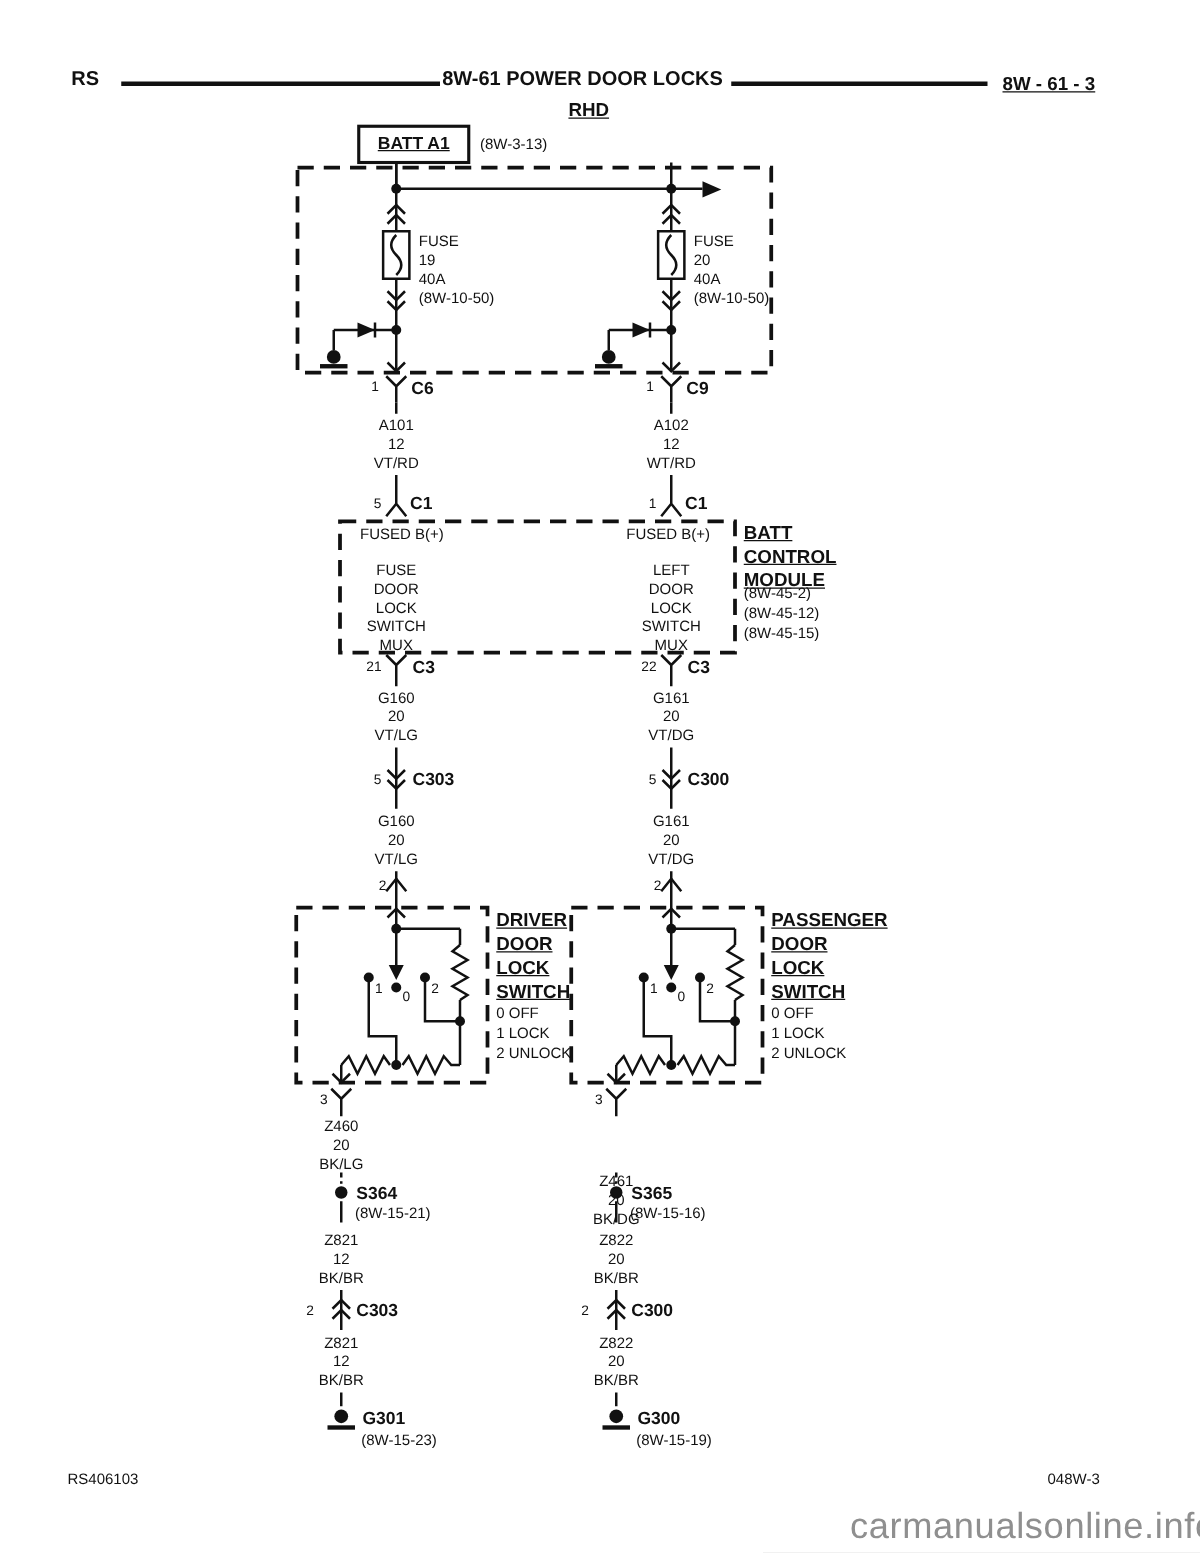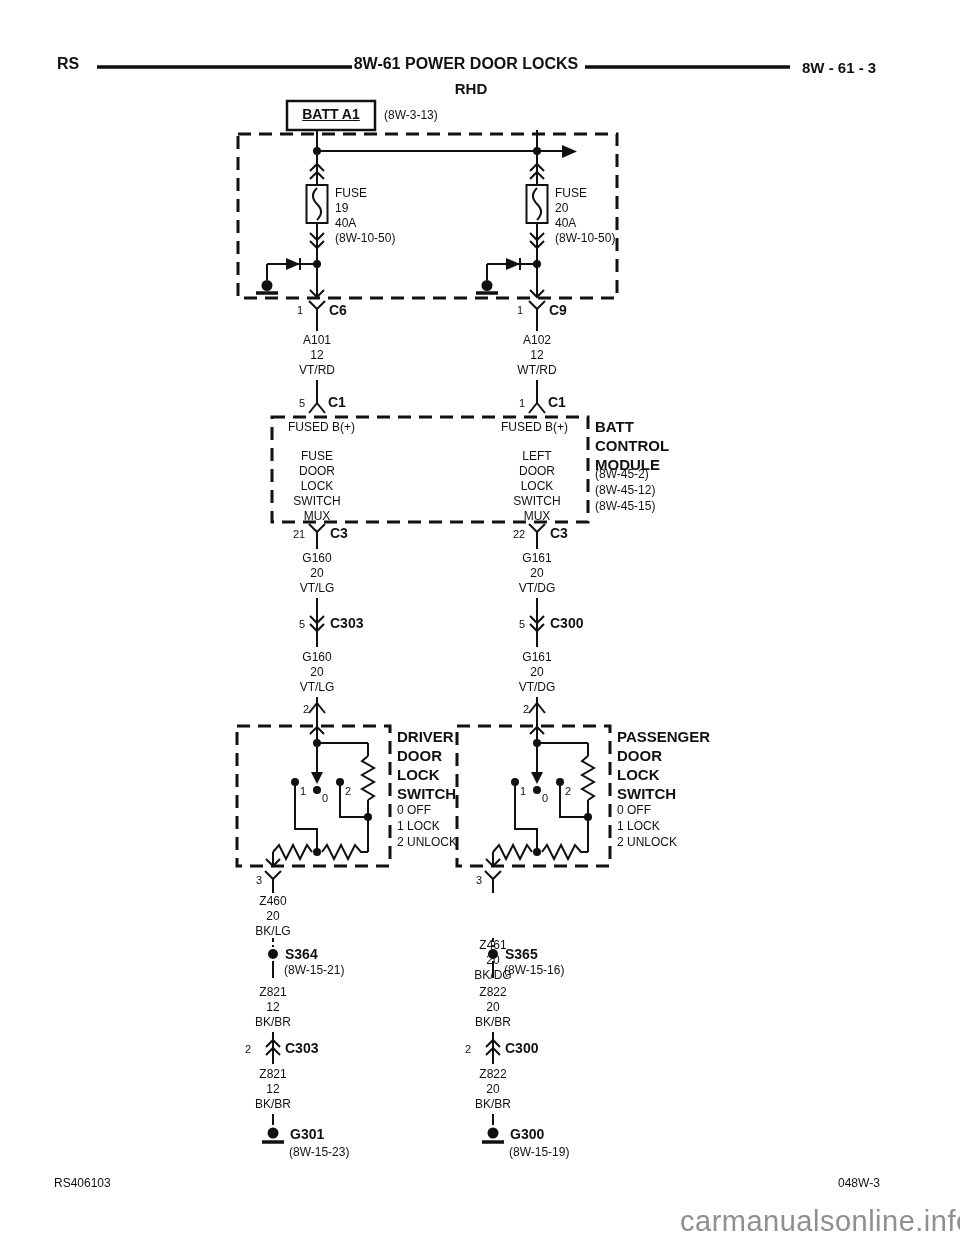--- a/index.html
+++ b/index.html
@@ -7,21 +7,21 @@
     position:relative;width:960px;height:1242px;background:#ffffff;
     font-family:"Liberation Sans",sans-serif;color:#111;overflow:hidden;
   }
   svg.art{position:absolute;left:0;top:0;}
   .lbl{position:absolute;font-size:12px;line-height:15px;white-space:pre-line;color:#111;}
   .c{transform:translateX(-50%);text-align:center;}
   .r{transform:translateX(-100%);text-align:right;}
   .b{font-weight:bold;text-decoration:underline;}
   .pin{font-size:11px;line-height:12px;}
   .cname{font-size:14px;line-height:14px;font-weight:bold;}
-  .t15{font-size:15px;line-height:19px;font-weight:bold;}
+  .t15{font-size:15px;line-height:19px;font-weight:bold;text-decoration:underline;}
   .t16{font-size:16px;line-height:16px;font-weight:bold;}
   .leg{font-size:12px;line-height:16px;}
   .refs{font-size:12px;line-height:16px;}
   .wm{position:absolute;font-size:29px;color:#8f8f8f;letter-spacing:0.5px;}
   .foot{position:absolute;font-size:12px;}
 </style>
 </head>
 <body>
 
 <div class="page">

